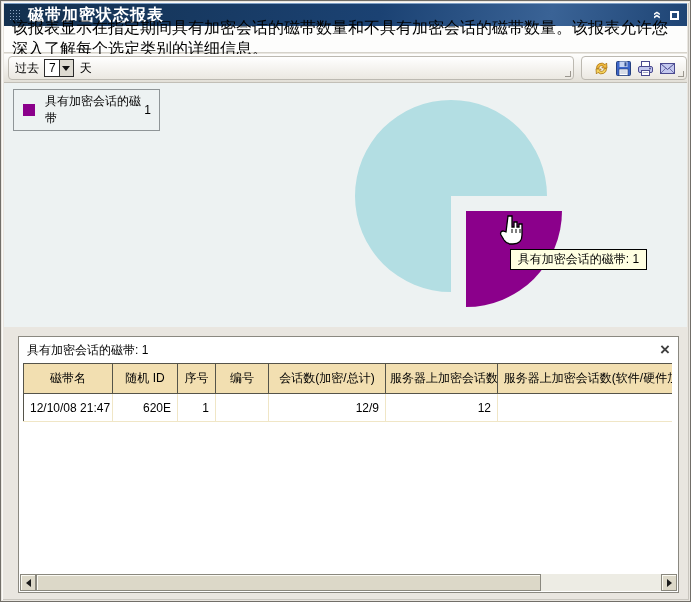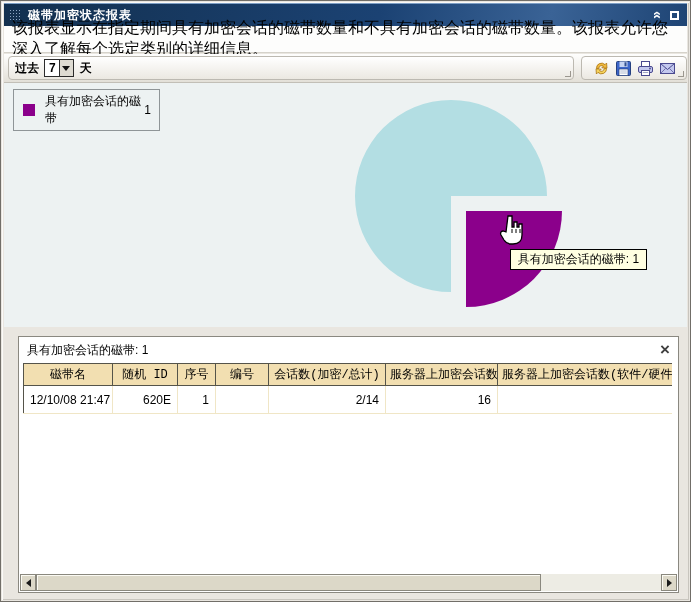--- a/index.html
+++ b/index.html
@@ -9,35 +9,35 @@
   .window-inner{position:absolute;inset:1px;background:#E9E6E0;
     box-shadow:inset 1px 1px 0 #FBFAF8, inset -1px -1px 0 #C8C5BE;}
 
   
   .titlebar{position:absolute;left:2px;top:1px;right:2px;height:23px;
     background:linear-gradient(100deg,#13304F 0%,#1B4273 55%,#3A6396 80%,#1E4474 100%);
     border-top:1px solid #7FA0C6;display:flex;align-items:center;color:#fff;}
   .grip{width:13px;height:13px;margin:0 6px 0 5px;
     background-image:radial-gradient(#8CA6C4 34%,transparent 40%);
     background-size:3px 3px;background-position:0 0;}
-  .title-text{font-size:12px;font-weight:bold;letter-spacing:1px;}
+  .title-text{font-size:16px;font-weight:bold;letter-spacing:1px;}
   .titlebar-right{margin-left:auto;display:flex;align-items:center;gap:8px;padding-right:8px;}
   .collapse{display:inline-block;transform:rotate(90deg);font-weight:bold;font-size:14px;line-height:12px;cursor:default;}
   .maxbox{width:9px;height:9px;border:2px solid #fff;}
 
   
   .descrow{position:absolute;left:2px;top:24px;right:2px;height:27px;background:#FDFDFC;
     border-bottom:1px solid #D5D2CA;display:flex;align-items:center;padding:0 8px;
     font-size:16px;color:#000;}
 
   
   .toolbar{position:absolute;left:2px;top:52px;right:2px;height:29px;
     background:linear-gradient(#FEFEFD,#E3E0D8);border-bottom:1px solid #C2BFB7;}
   .tb-section{position:absolute;top:2px;height:24px;border:1px solid #BCB9B1;border-radius:4px;
-    background:linear-gradient(#FFFFFF,#EBE8E1);display:flex;align-items:center;padding:0 6px;font-weight:bold;}
+    background:linear-gradient(#FFFFFF,#EBE8E1);display:flex;align-items:center;padding:0 6px;}
   .tb-left{left:4px;width:566px;}
   .tb-icons{left:577px;width:106px;justify-content:center;gap:4px;}
   .tb-corner{position:absolute;right:2px;bottom:2px;width:6px;height:6px;
     border-right:1px solid #9B978F;border-bottom:1px solid #9B978F;}
   .period-label{font-size:12px;margin-right:5px;}
   .period-unit{font-size:12px;margin-left:6px;}
   .combo{display:inline-flex;height:18px;border:1px solid #2B2B2B;background:#fff;align-items:stretch;}
   .combo-value{min-width:13px;padding:1px 3px 0 4px;font-size:12px;}
   .combo-btn{width:14px;background:#DEDBD2;border-left:1px solid #2B2B2B;display:flex;align-items:center;justify-content:center;}
   .combo-btn i{width:0;height:0;border-left:4px solid transparent;border-right:4px solid transparent;border-top:5px solid #111;}
@@ -57,21 +57,21 @@
 
   
   .panel{position:absolute;left:16px;top:334px;width:661px;height:257px;background:#fff;
     border:1px solid #8A8880;}
   .panel-header{position:relative;height:24px;display:flex;align-items:center;padding:2px 8px 0 8px;
     font-size:12px;color:#000;}
   .panel-close{margin-left:auto;font-size:17px;font-weight:bold;color:#3F3F3F;line-height:14px;cursor:pointer;}
   .tablewrap{margin:2px 4px 0 4px;overflow:hidden;width:649px;}
   table.report{border-collapse:collapse;table-layout:fixed;width:674px;font-size:12px;}
   table.report th{background:#F2DFB1;border:1px solid #55544A;font-weight:normal;
-    height:22px;padding:0 4px;text-align:center;white-space:nowrap;overflow:hidden;font-family:Liberation Mono, monospace;}
+    height:30px;padding:0 4px;text-align:center;white-space:nowrap;overflow:hidden;}
   table.report td{border:1px solid #F0E6C6;border-top:1px solid #55544A;height:28px;
     padding:0 6px;text-align:right;white-space:nowrap;background:#fff;}
   table.report td:first-child{border-left:1px solid #55544A;}
   table.report td:last-child{border-right:1px solid #55544A;}
 
   
   .hscroll{position:absolute;left:1px;right:1px;bottom:1px;height:17px;background:#EDECE4;display:flex;}
   .sb-btn{width:16px;height:17px;background:#DCD8C8;border:1px solid #8A887E;
     box-shadow:inset 1px 1px 0 #FBFAF3;display:flex;align-items:center;justify-content:center;flex:none;}
   .sb-thumb{width:505px;height:17px;background:#DCD8C8;border:1px solid #8A887E;
@@ -197,22 +197,22 @@
               <th>服务器上加密会话数</th>
               <th>服务器上加密会话数(软件/硬件加密</th>
             </tr>
           </thead>
           <tbody>
             <tr>
               <td>12/10/08 21:47</td>
               <td>620E</td>
               <td>1</td>
               <td></td>
-              <td>2/14</td>
-              <td>16</td>
+              <td>12/9</td>
+              <td>12</td>
               <td></td>
             </tr>
           </tbody>
         </table>
       </div>
 
       <div class="hscroll">
         <span class="sb-btn">
             <i class="tri-left"></i>
           </span>

